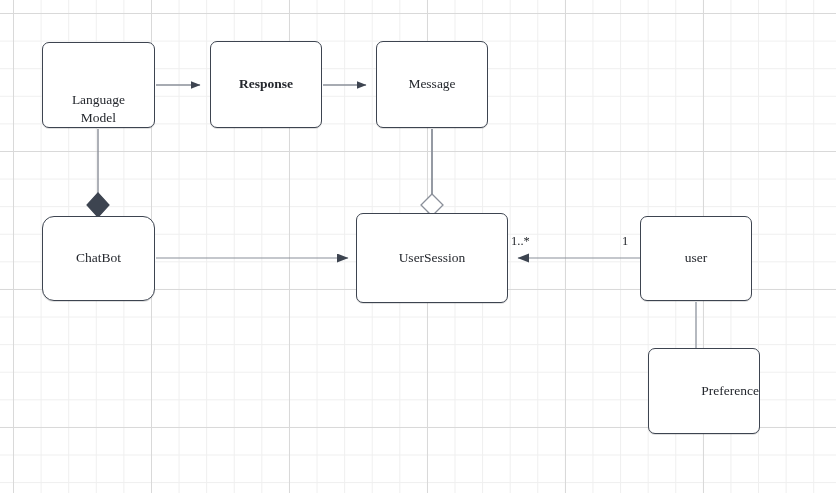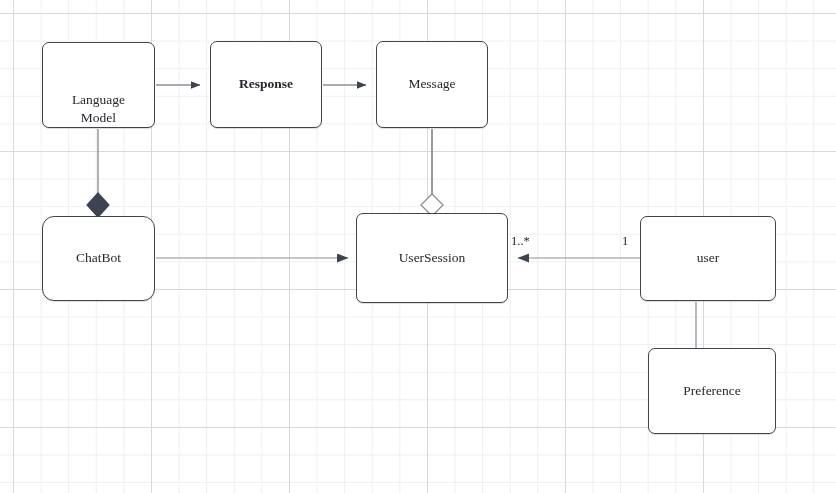--- a/index.html
+++ b/index.html
@@ -126,25 +126,25 @@
   </div>
 
   <div class="node" style="left:42px; top:216px; width:113px; height:85px;border-radius:12px;">
     <span class="node-label">ChatBot</span>
   </div>
 
   <div class="node" style="left:356px; top:213px; width:152px; height:90px;">
     <span class="node-label">UserSession</span>
   </div>
 
-  <div class="node" style="left:640px; top:216px; width:136px; height:85px;">
+  <div class="node" style="left:640px; top:216px; width:112px; height:85px;">
     <span class="node-label">user</span>
   </div>
 
-  <div class="node" style="left:648px; top:348px; width:128px; height:86px;">
+  <div class="node" style="left:648px; top:348px; width:112px; height:86px;justify-content:flex-end;">
     <span class="node-label">Preference</span>
   </div>
 
   <div class="mult" style="left:511px; top:234px;">1..*</div>
 
   <div class="mult" style="left:622px; top:234px;">1</div>
 
 </div>
 
 </body></html>

